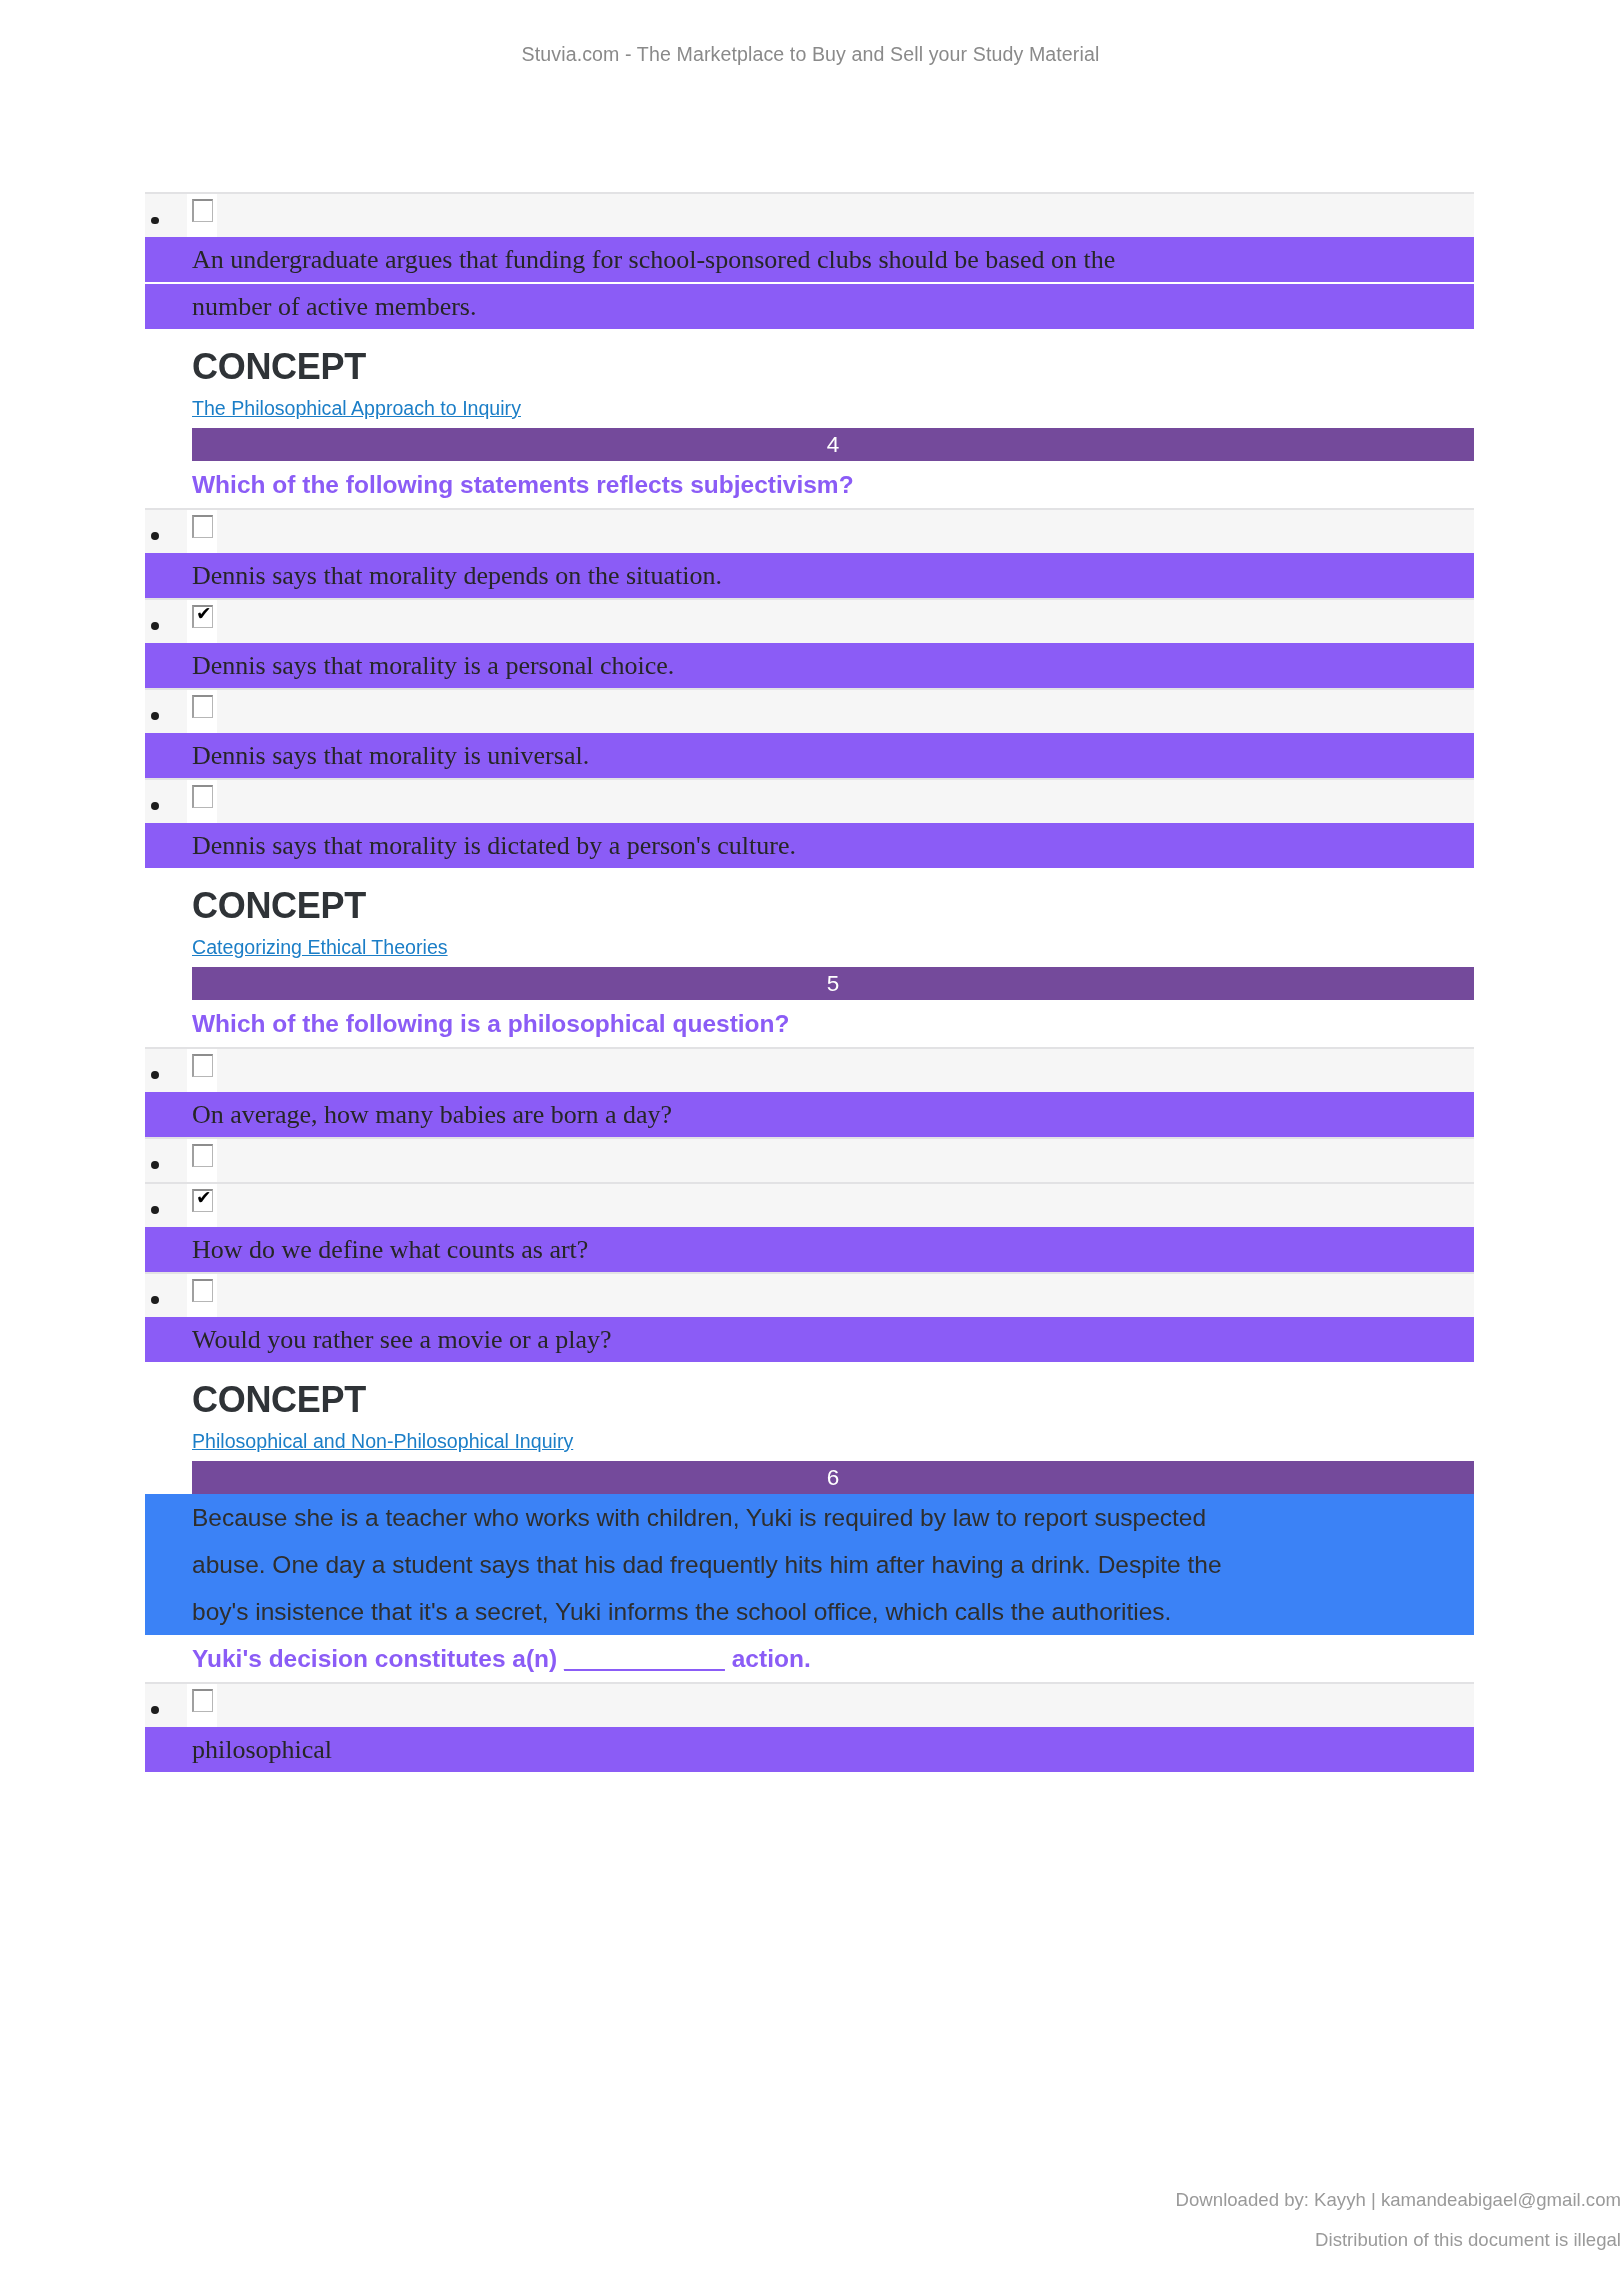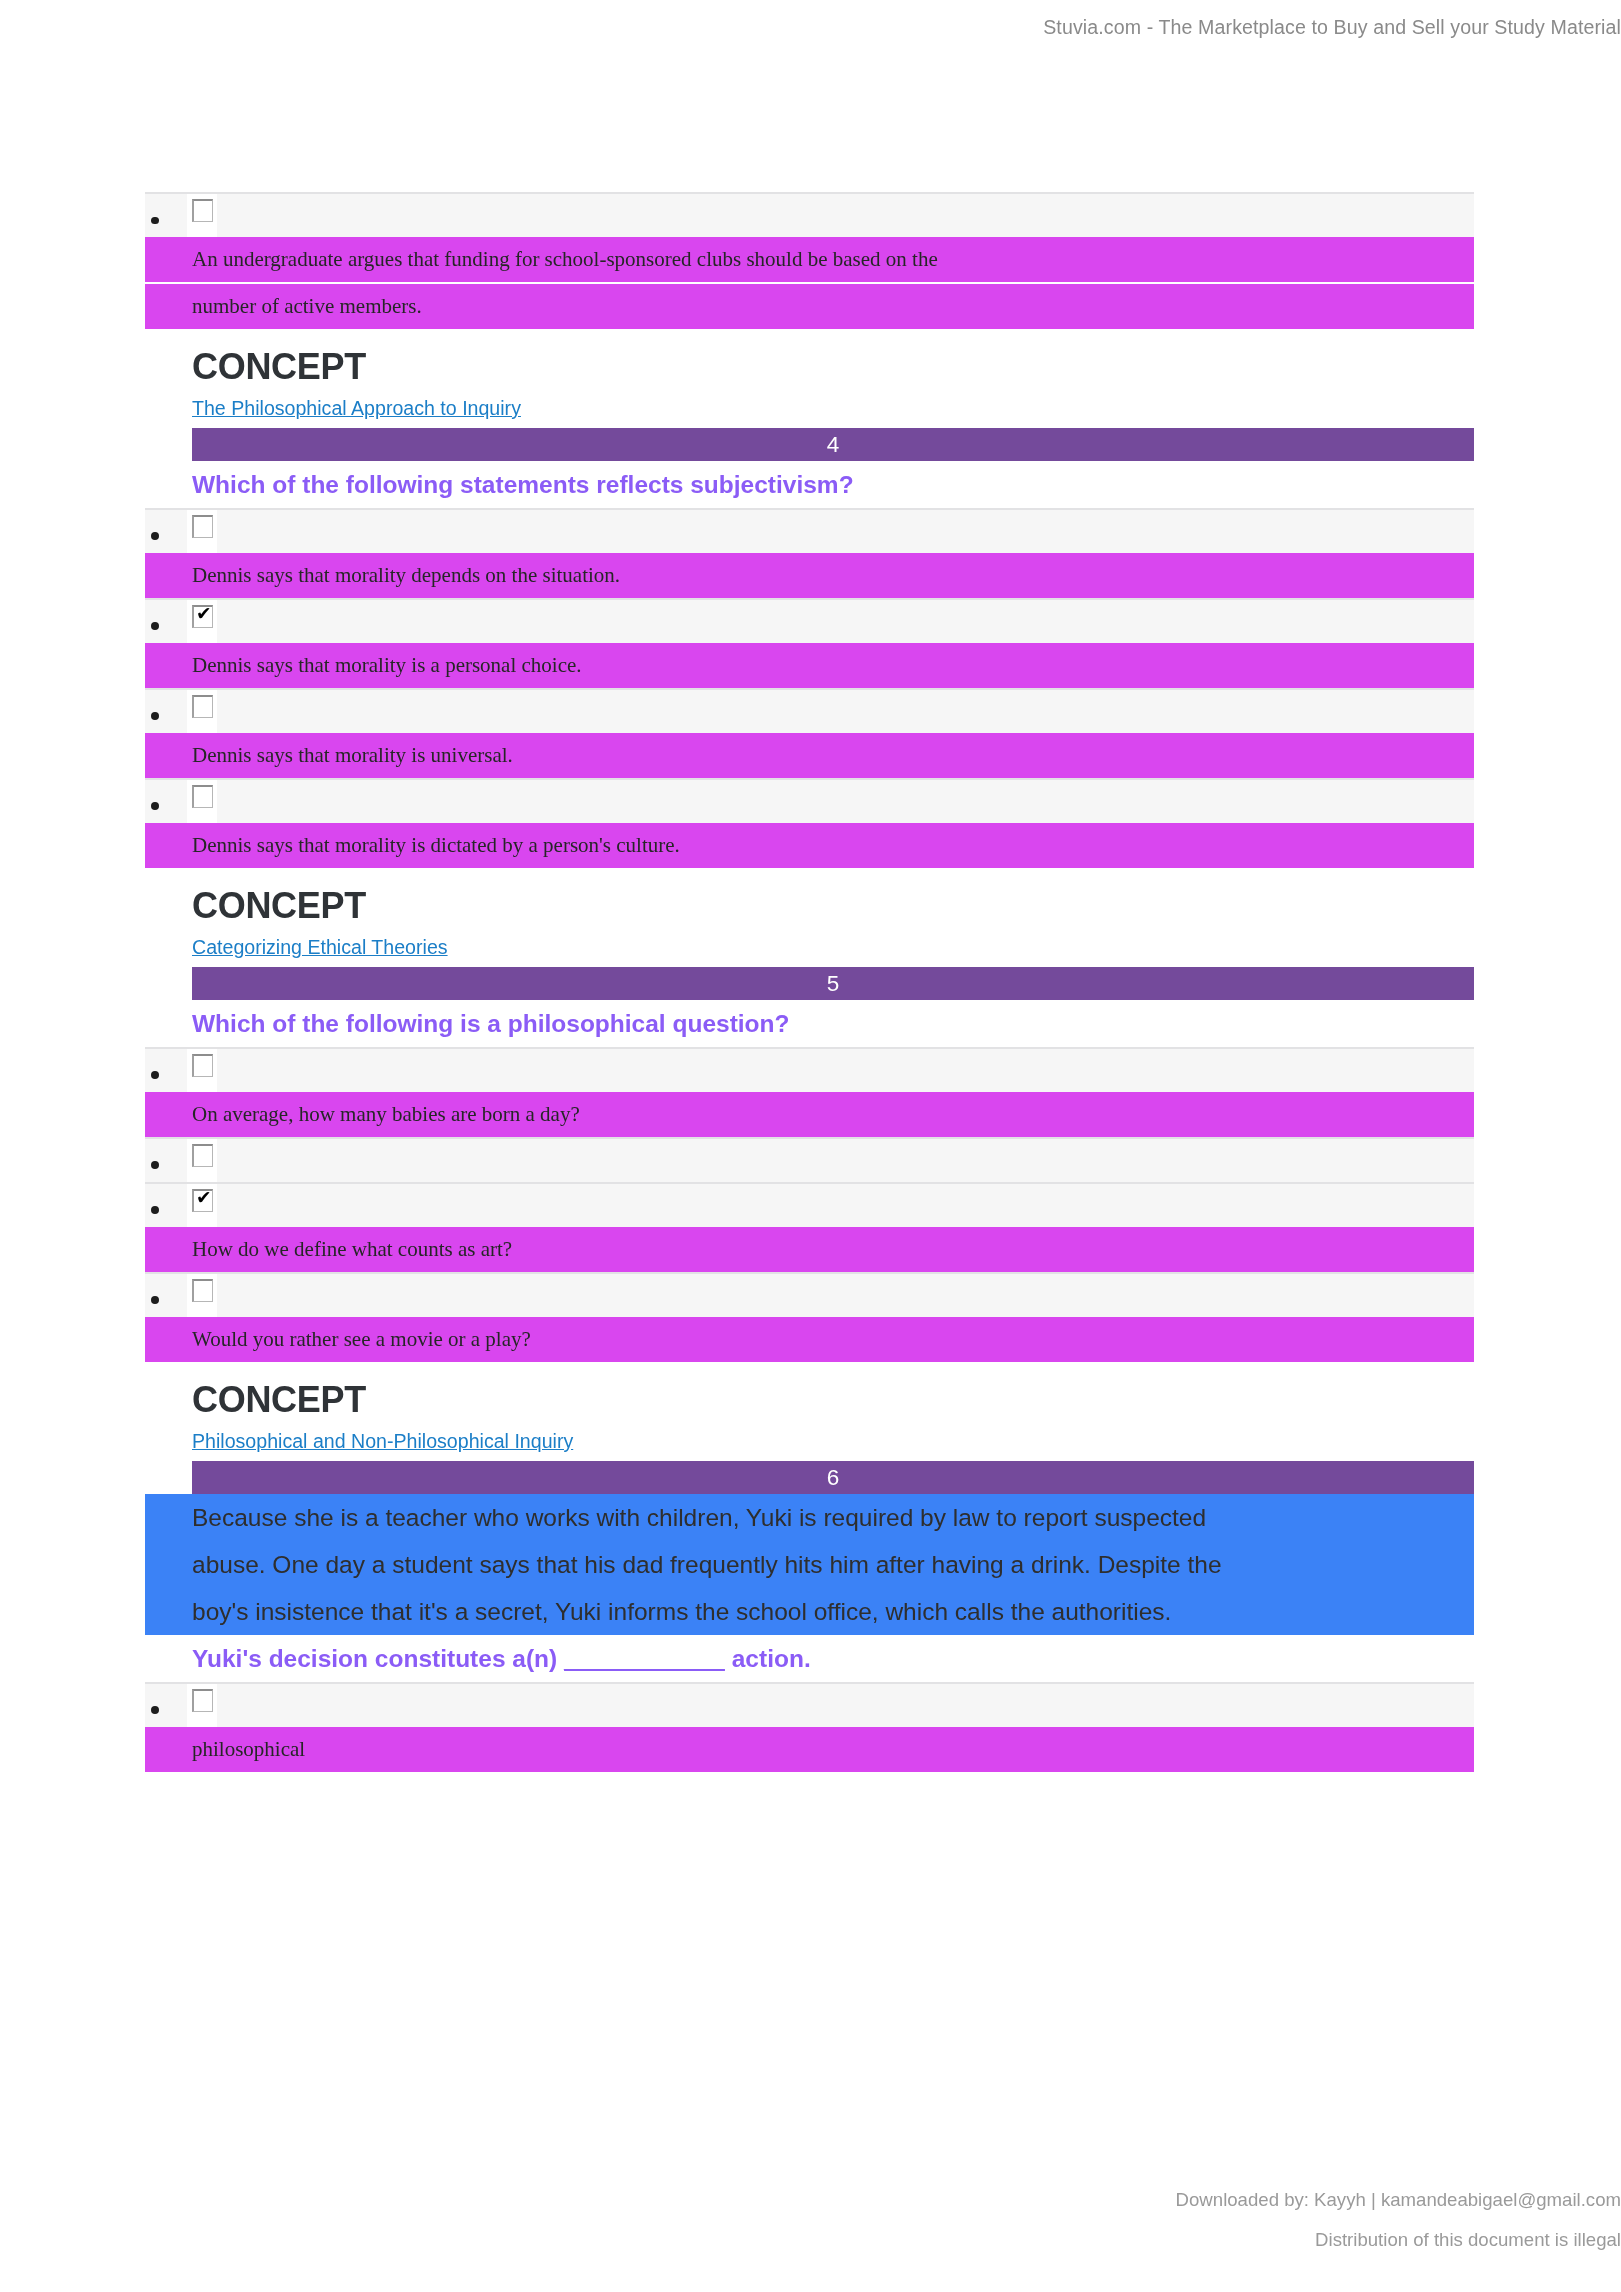--- a/index.html
+++ b/index.html
@@ -17,25 +17,25 @@
 
   .page {
     width: 1621px;
     height: 2293px;
     position: relative;
     box-sizing: border-box;
   }
 
   
   .site-header {
-    text-align: right;
+    text-align: center;
     font-family: "Liberation Sans", sans-serif;
     font-size: 19.6px;
     color: #8a8a8a;
-    padding-top: 16px;
+    padding-top: 43px;
     letter-spacing: 0.1px;
   }
 
   
   .content {
     position: absolute;
     left: 145px;
     top: 192px;
     width: 1329px;
   }
@@ -82,23 +82,23 @@
     position: absolute;
     left: 42px;
     top: 0;
     width: 30px;
     height: 100%;
     background: #ffffff;
   }
 
   
   .ans-line {
-    background: #d946ef;
+    background: #8b5cf6;
     font-family: "Liberation Serif", serif;
-    font-size: 21px;
+    font-size: 26px;
     line-height: 45px;
     color: #262626;
     padding-left: 47px;
     box-sizing: border-box;
     white-space: nowrap;
   }
   .gap {
     height: 2px;
     background: #ffffff;
   }

